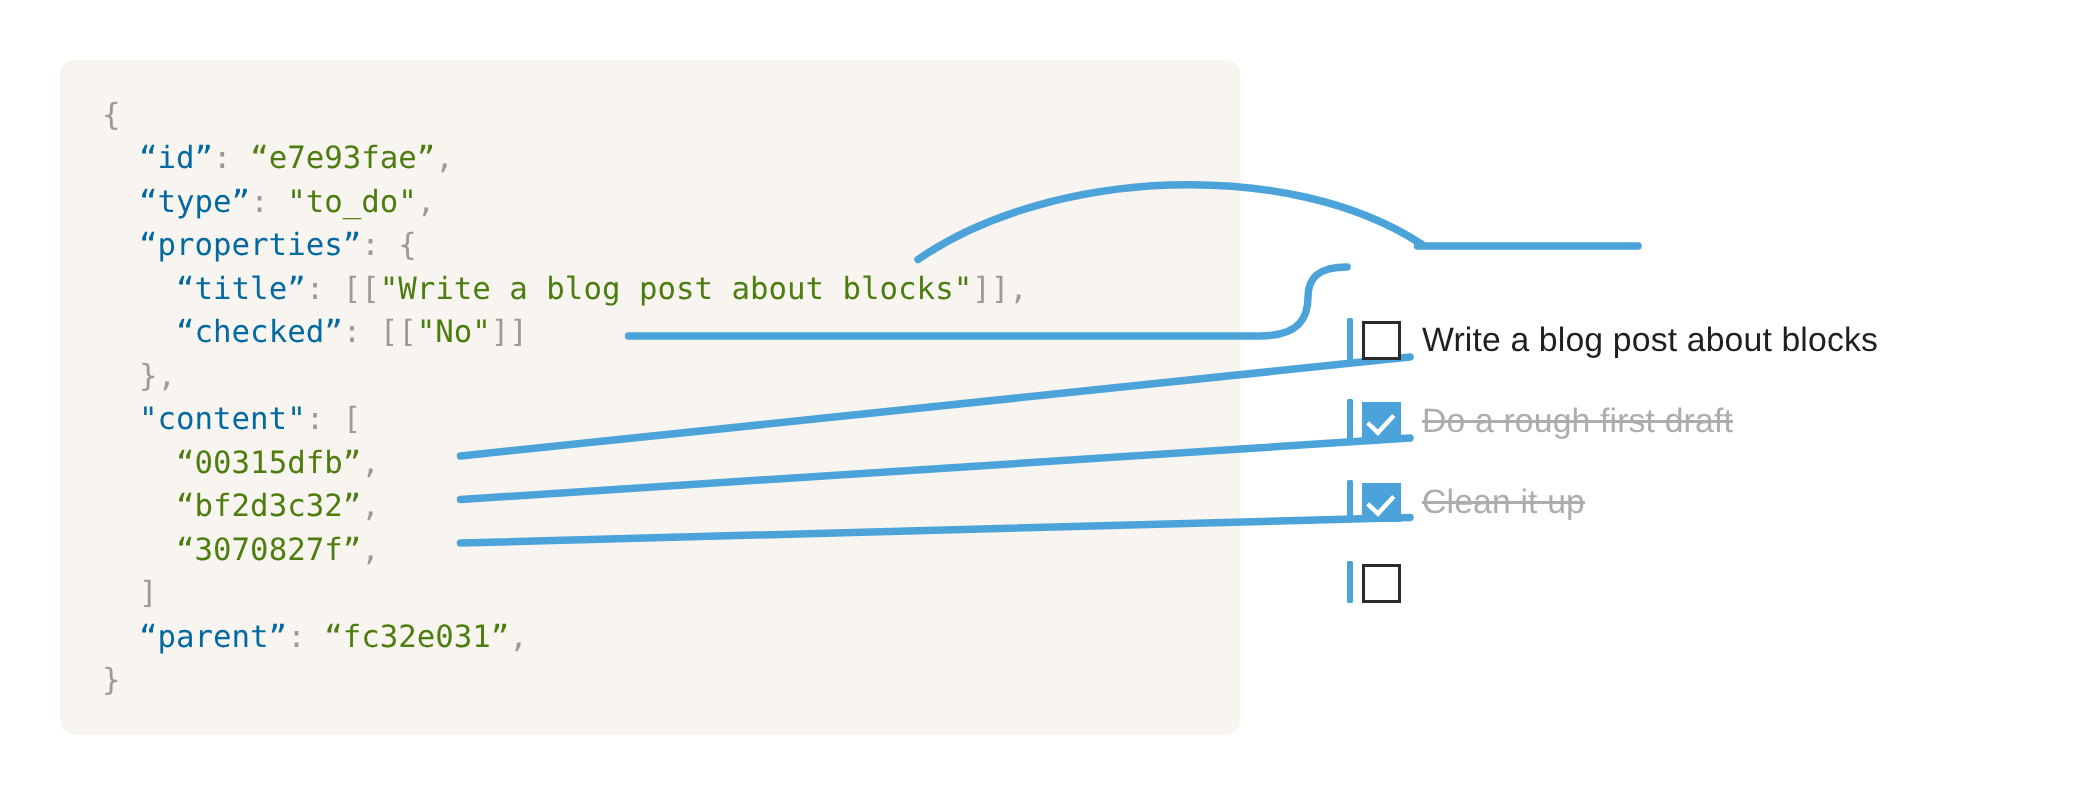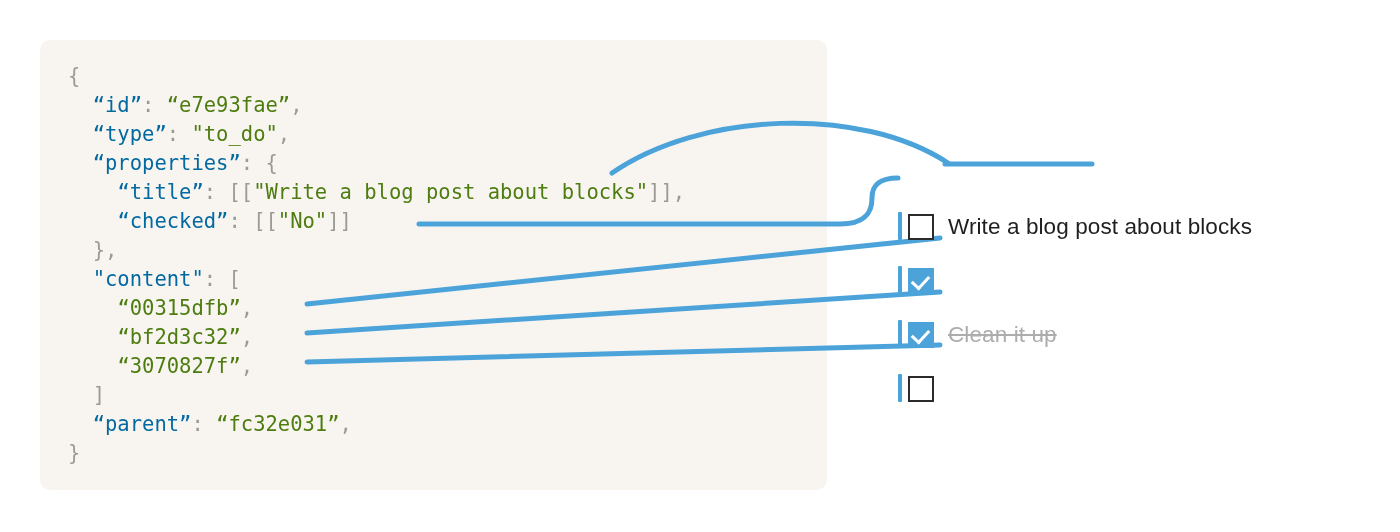--- a/index.html
+++ b/index.html
@@ -155,20 +155,21 @@
 
     <div class="todo-row r0">
       <span class="row-tick"></span>
       <span class="cbox unchecked"></span>
       <span class="todo-label">Write a blog post about blocks</span>
     </div>
 
     <div class="todo-row r1">
       <span class="row-tick"></span>
       <span class="cbox checked"></span>
+      <span class="todo-label done">Do a rough first draft</span>
     </div>
 
     <div class="todo-row r2">
       <span class="row-tick"></span>
       <span class="cbox checked"></span>
       <span class="todo-label done">Clean it up</span>
     </div>
 
     <div class="todo-row r3">
       <span class="row-tick"></span>

